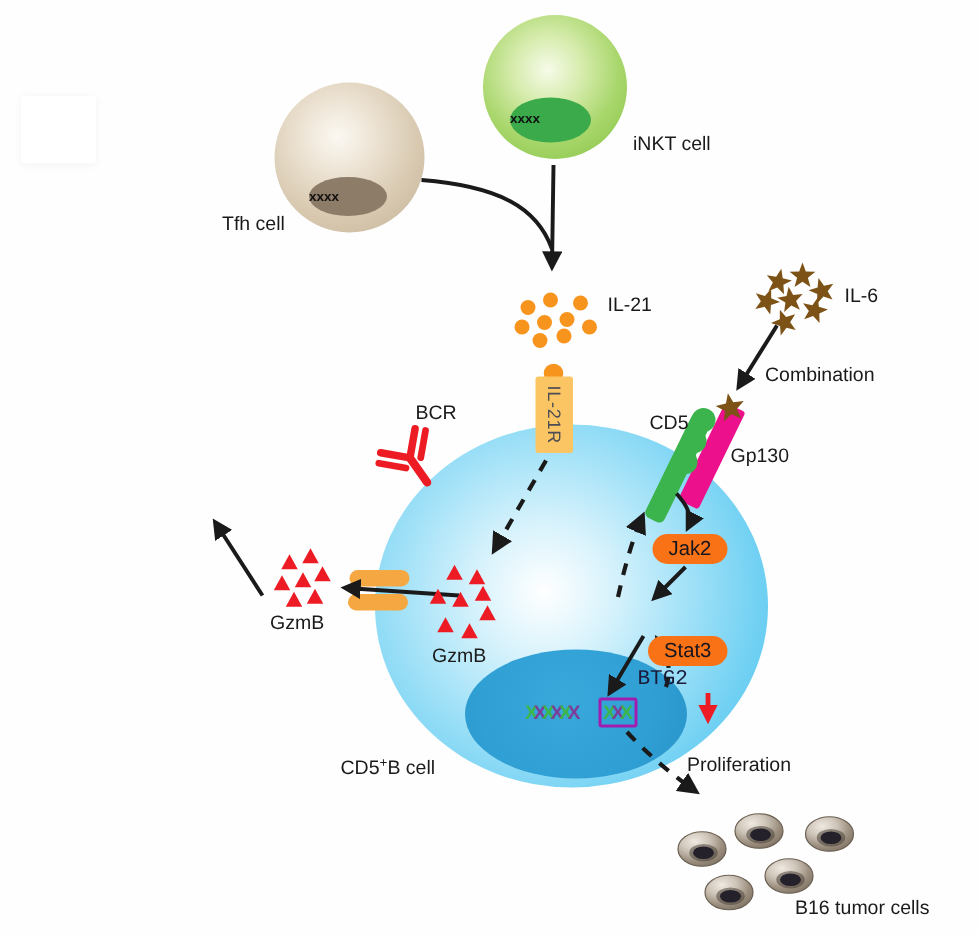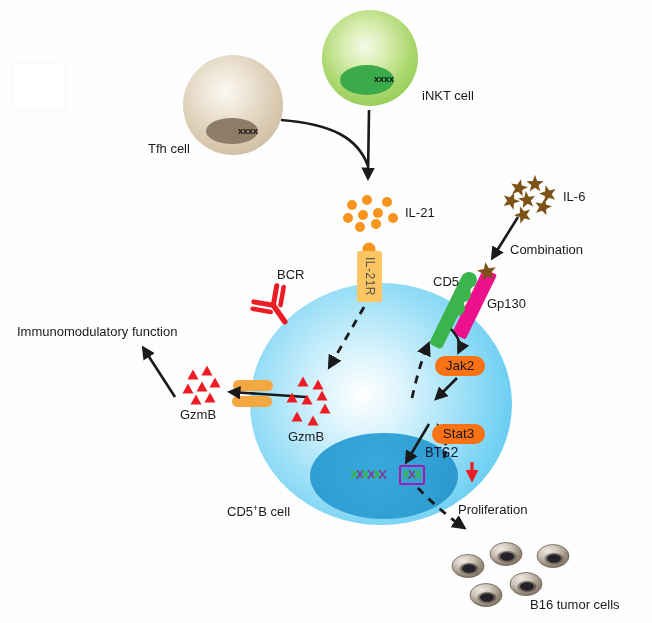--- a/index.html
+++ b/index.html
@@ -16,21 +16,21 @@
   #tfh-cell{left:183px;top:55px;width:100px;height:100px;
     background:radial-gradient(circle at 42% 36%, #fbf8f2 0%, #ece2d2 30%, #d8c9b0 62%, #c2b196 100%);}
   #tfh-nucleus{left:206px;top:118px;width:52px;height:26px;background:#8d7c68;}
   #inkt-cell{left:322px;top:10px;width:96px;height:96px;
     background:radial-gradient(circle at 45% 38%, #f6fbe9 0%, #d7ecae 28%, #a8d66b 60%, #82c341 100%);}
   #inkt-nucleus{left:340px;top:65px;width:54px;height:30px;background:#3aaa4a;}
   #b-cell{left:250px;top:283px;width:262px;height:242px;
     background:radial-gradient(circle at 43% 46%, #ffffff 0%, #d9f3fc 22%, #a7e3f8 46%, #72d1f3 72%, #4dc2ee 92%, #45bdec 100%);}
   #b-nucleus{left:310px;top:433px;width:148px;height:86px;
     background:radial-gradient(circle at 45% 40%, #39a9dc 0%, #2f9fd4 60%, #2a94c9 100%);}
-  .nuc-dna{position:absolute;font-size:9px;font-weight:bold;color:#111;letter-spacing:0px;text-align:right;}
+  .nuc-dna{position:absolute;font-size:9px;font-weight:bold;color:#111;letter-spacing:0px;text-align:left;}
   svg.overlay{position:absolute;left:0;top:0;pointer-events:none;}
   
   #il21r-box{position:absolute;left:357px;top:251px;width:25px;height:51px;background:#fcc563;
     border-radius:2px;display:flex;align-items:center;justify-content:center;}
   #il21r-box span{writing-mode:vertical-rl;font-size:12px;color:#4d4d55;letter-spacing:0.5px;}
   
   .pill{position:absolute;background:#f97316;border-radius:10px;text-align:center;
     font-size:13.5px;color:#15151f;line-height:20px;height:20px;}
   #jak2-pill{left:435px;top:356px;width:50px;}
   #stat3-pill{left:400px;top:424px;width:53px;margin-left:32px;}
@@ -193,27 +193,26 @@
 
   <div id="dna">
     <span class="dna-text" id="dna-free"><span style="color:#3cb54a">X</span><span style="color:#7c3f98">X</span><span style="color:#3cb54a">X</span><span style="color:#7c3f98">X</span><span style="color:#3cb54a">X</span><span style="color:#7c3f98">X</span></span>
     <span class="dna-text" id="dna-boxed"><span style="color:#3cb54a">X</span><span style="color:#7c3f98">X</span><span style="color:#3cb54a">X</span></span>
   </div>
 
   <div class="label" style="left:148px;top:142px;">Tfh cell</div>
   <div class="label" style="left:422px;top:89px;">iNKT cell</div>
   <div class="nuc-dna" style="left:206px;top:126px;width:52px;">xxxx</div>
   <div class="nuc-dna" style="left:340px;top:74px;width:54px;">xxxx</div>
-  <div class="label" style="left:405px;top:206px;">IL-21</div>
+  <div class="label" style="left:405px;top:196px;">IL-21</div>
   <div class="label" style="left:563px;top:190px;">IL-6</div>
   <div class="label" style="left:510px;top:243px;">Combination</div>
   <div class="label" style="left:277px;top:268px;">BCR</div>
   <div class="label" style="left:433px;top:275px;">CD5</div>
   <div class="label" style="left:487px;top:297px;">Gp130</div>
-  <div class="label" style="left:17px;top:325px;">Immunomodulatory function</div>
   <div class="label" style="left:180px;top:408px;">GzmB</div>
   <div class="label" style="left:288px;top:430px;">GzmB</div>
   <div class="label" id="btg2-label" style="left:425px;top:446px;font-family:Liberation Mono, monospace;">BTG2</div>
   <div class="label" style="left:227px;top:504px;">
     <span>CD5</span><sup>+</sup><span>B cell</span>
   </div>
   <div class="label" style="left:458px;top:503px;">Proliferation</div>
   <div class="label" style="left:530px;top:598px;">B16 tumor cells</div>
 
 </div>

